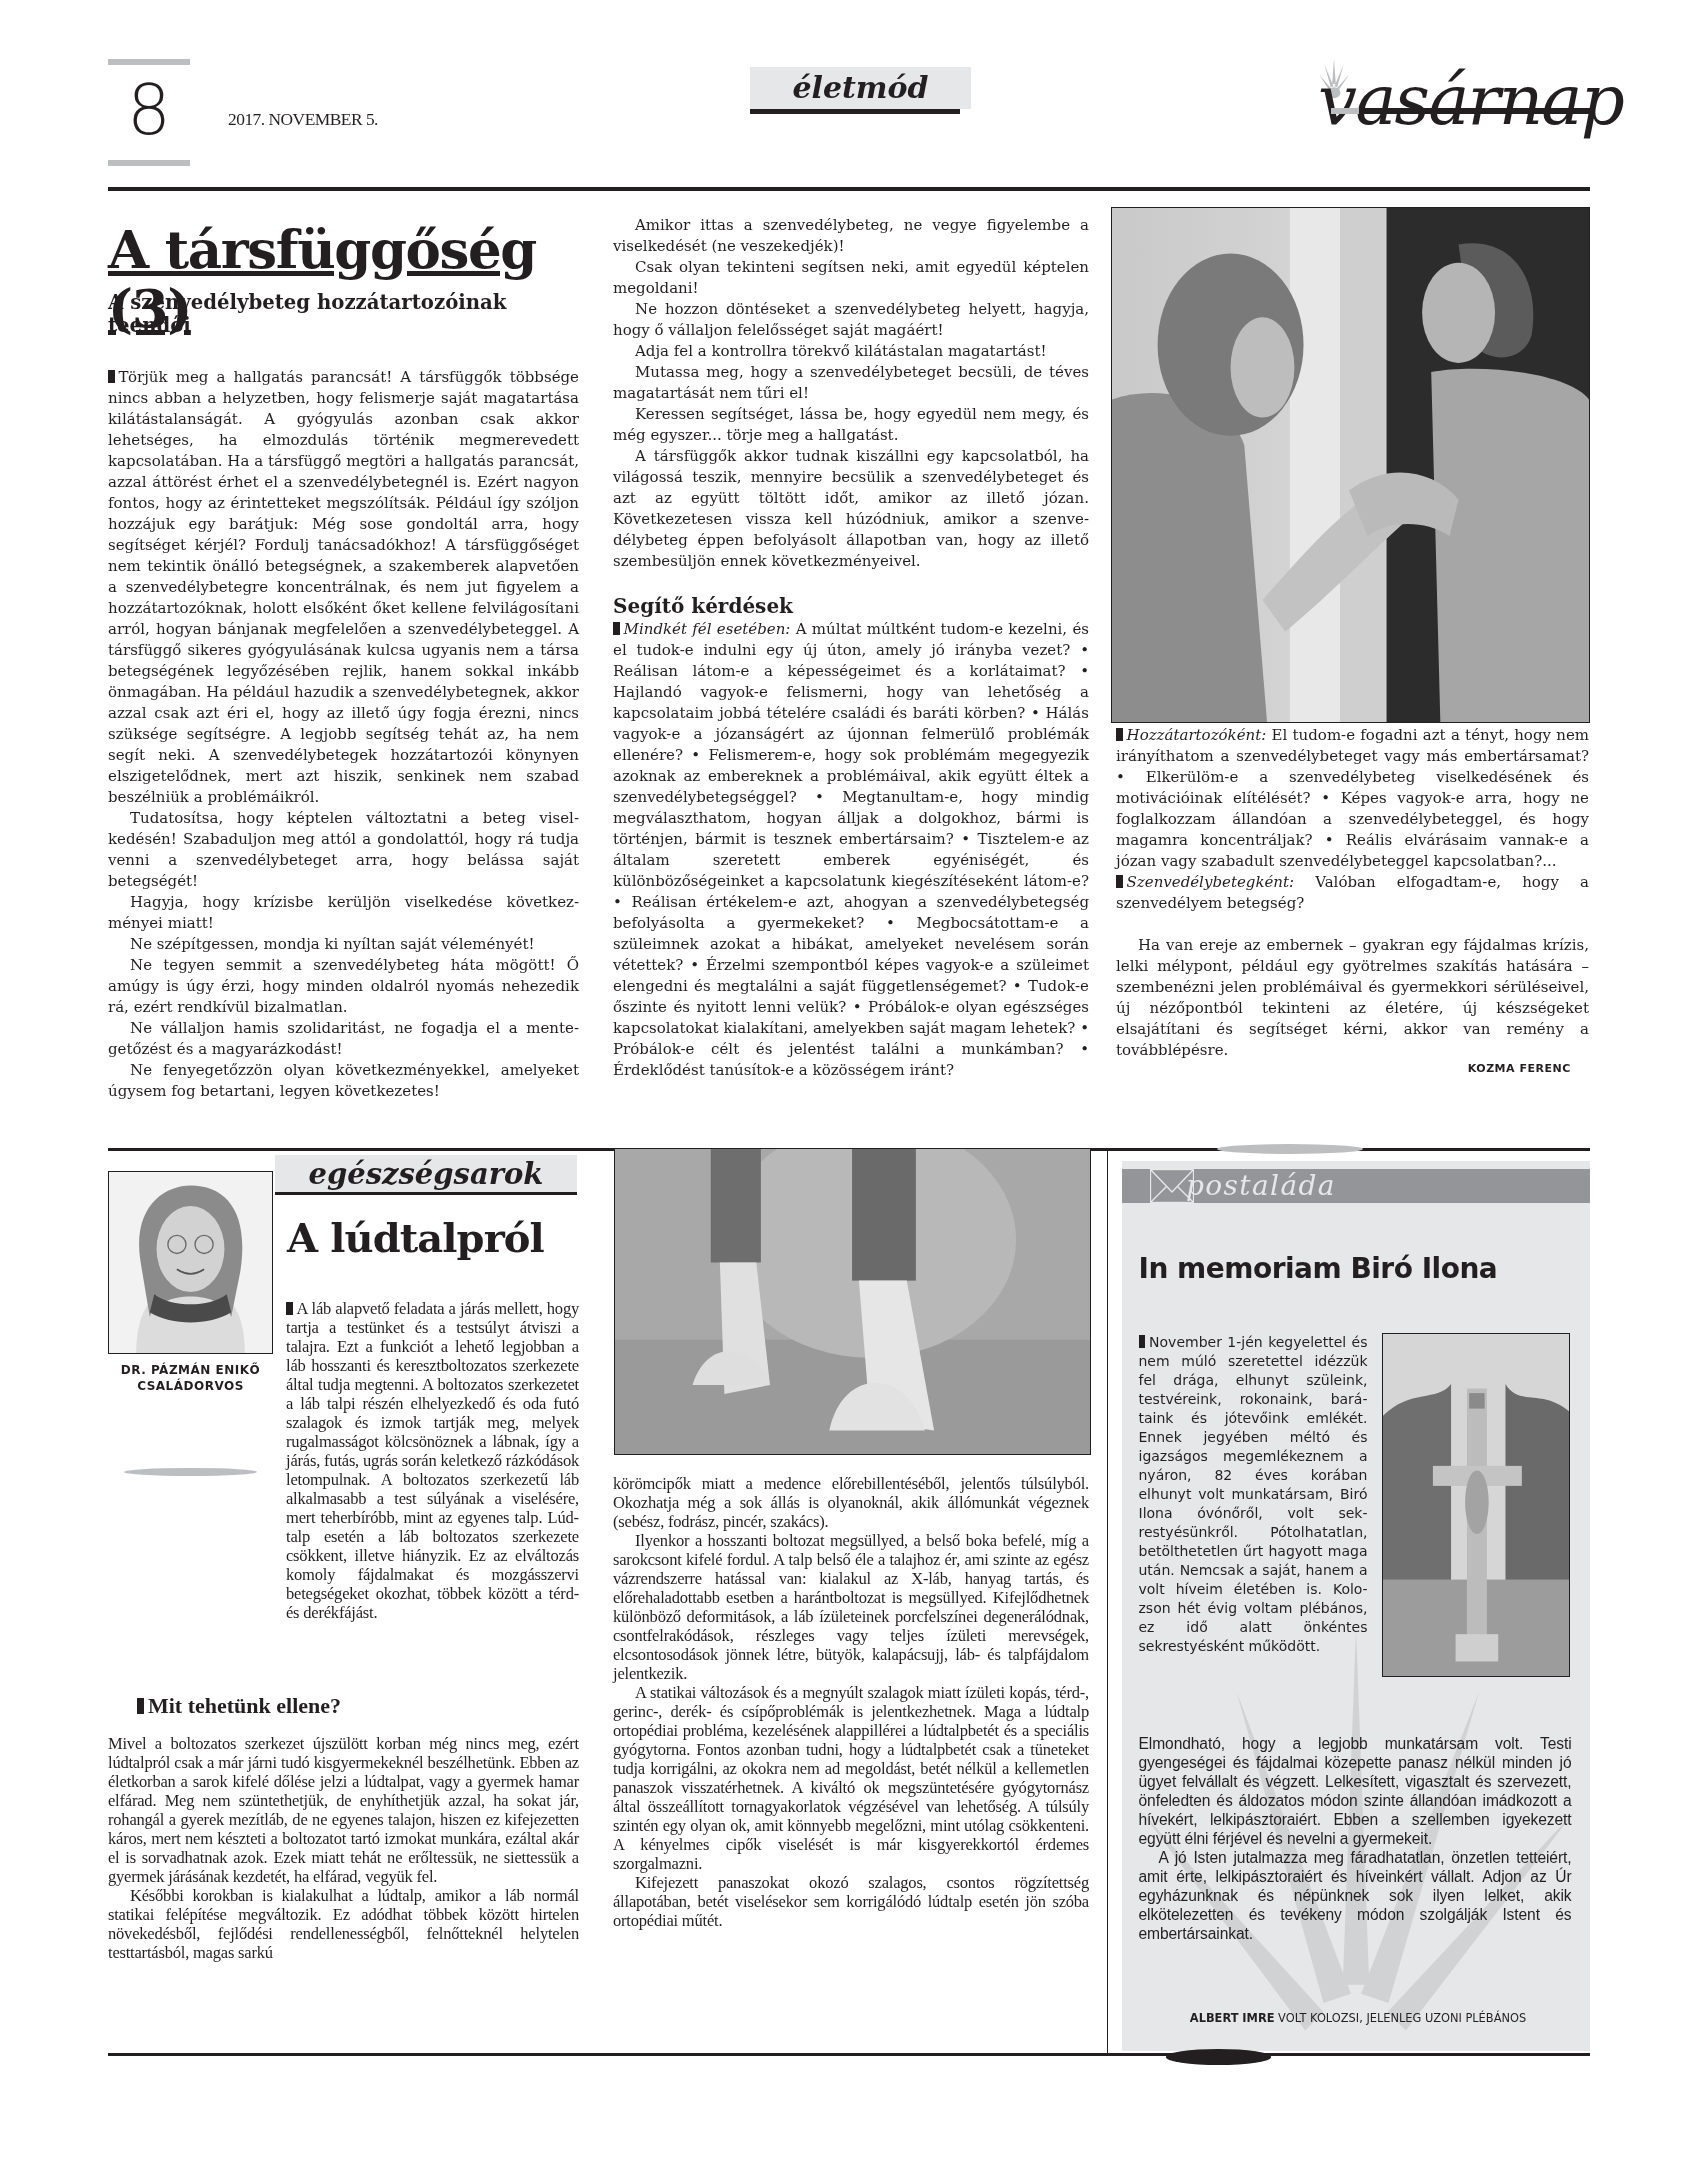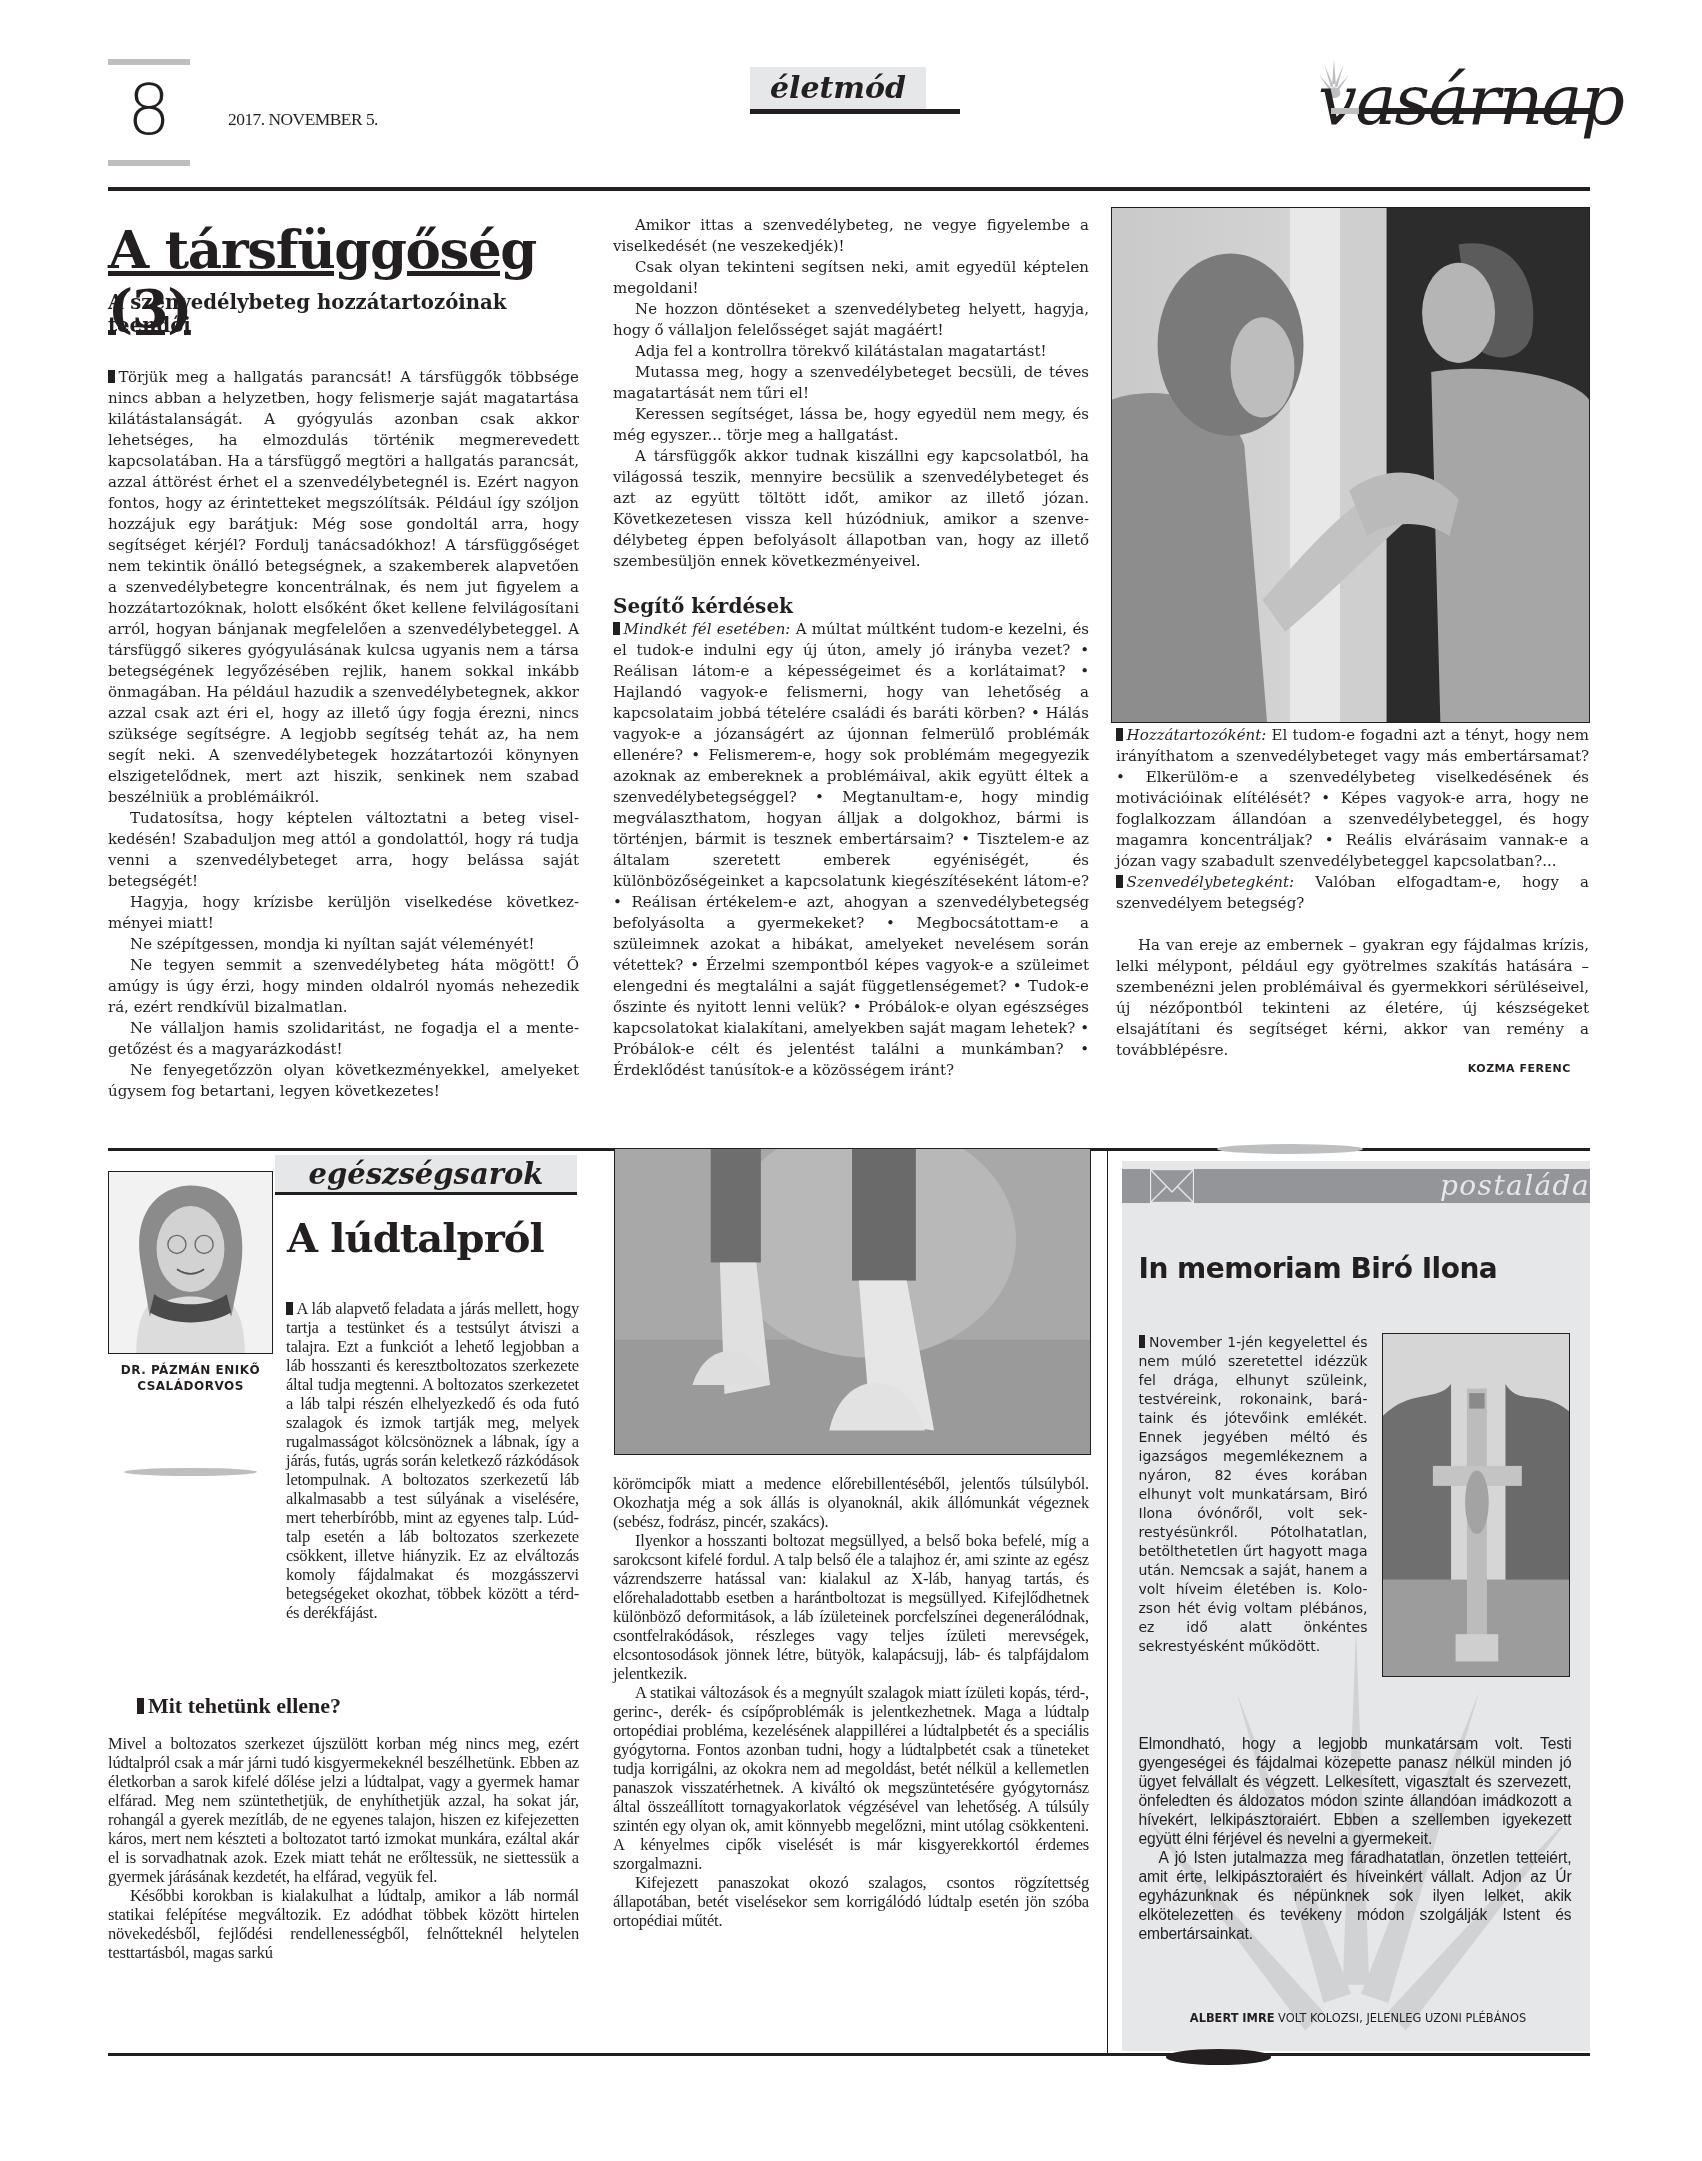--- a/index.html
+++ b/index.html
@@ -7,21 +7,21 @@
   body { position: relative; font-family: "DejaVu Serif", serif; color: #231f20; }
 
   .abs { position: absolute; }
 
   
   .pg-bar { position: absolute; left: 108px; width: 82px; height: 6.4px; background: #bdbec0; }
   .page-num { position: absolute; left: 108px; top: 69px; width: 82px; text-align: center;
     font-family: "DejaVu Sans", sans-serif; font-weight: 300; font-size: 69px; line-height: 82px; color: #231f20; }
   .pub-date { position: absolute; left: 228px; top: 109px; font-family: "Liberation Serif", serif;
     font-size: 17.4px; letter-spacing: -0.5px; color: #231f20; }
-  .rovat-box { position: absolute; left: 750px; top: 67px; width: 176px; height: 42px; background: #e6e7e8; }
+  .rovat-box { position: absolute; left: 750px; top: 67px; width: 221px; height: 42px; background: #e6e7e8; }
   .rovat-box span { display: block; text-align: center; font-family: "DejaVu Serif", serif; font-style: italic;
     font-weight: bold; font-size: 30px; line-height: 42px; color: #231f20; }
   .rovat-bar { position: absolute; left: 750px; top: 109px; width: 210px; height: 4.6px; background: #231f20; }
   .logo { position: absolute; left: 1318px; top: 66px; font-family: "DejaVu Serif", serif; font-style: italic;
     font-size: 69px; line-height: 69px; color: #231f20; letter-spacing: -1.8px; }
   .logo-spark { position: absolute; left: 1318px; top: 59px; width: 32px; height: 41px; }
   .logo-bar-grey { position: absolute; left: 1331px; top: 108px; width: 27.5px; height: 6.4px; background: #bcbec0; }
   .logo-bar { position: absolute; left: 1363px; top: 108px; width: 227px; height: 6.4px; background: #231f20; }
   .rule { position: absolute; background: #231f20; }
 
@@ -52,21 +52,21 @@
     font-size: 40px; line-height: 50px; letter-spacing: -0.9px; color: #231f20; }
   .narrow-text { font-family: "Liberation Serif", serif; font-size: 16.5px; line-height: 19px; text-align: justify;
     letter-spacing: -0.2px; color: #231f20; }
   .narrow-text p { text-indent: 22px; }
   .narrow-text p.lead { text-indent: 0; }
   .sub-head { font-family: "Liberation Serif", serif; font-weight: bold; font-size: 22px; line-height: 26px; color: #231f20; }
 
   
   .post-box { position: absolute; left: 1122px; top: 1161px; width: 468px; height: 890px; background: #e6e7e8; overflow: hidden; }
   .post-band { position: absolute; left: 0; top: 8.2px; width: 468px; height: 34px; background: #939598; }
-  .post-label { position: absolute; left: 0; top: 0; width: 468px; text-align: right; padding-left: 64px;
+  .post-label { position: absolute; left: 0; top: 0; width: 468px; text-align: left; padding-left: 64px;
     font-family: "DejaVu Serif", serif; font-style: italic; font-size: 28px; line-height: 34px; color: #e6e7e8; letter-spacing: 1.4px; }
   .post-title { position: absolute; left: 16.5px; top: 89px; font-family: "DejaVu Sans", sans-serif; font-weight: bold;
     font-size: 28px; line-height: 37px; letter-spacing: -0.5px; color: #231f20; }
   .post-text { font-family: "DejaVu Sans", sans-serif; font-size: 14px; line-height: 19px; text-align: justify; color: #231f20; }
   .post-text p { text-indent: 20px; }
   .post-text p.lead { text-indent: 0; }
   .post-sign { font-family: "DejaVu Sans", sans-serif; font-size: 11.4px; color: #231f20; letter-spacing: 0; }
 </style>
 </head>
 <body>

